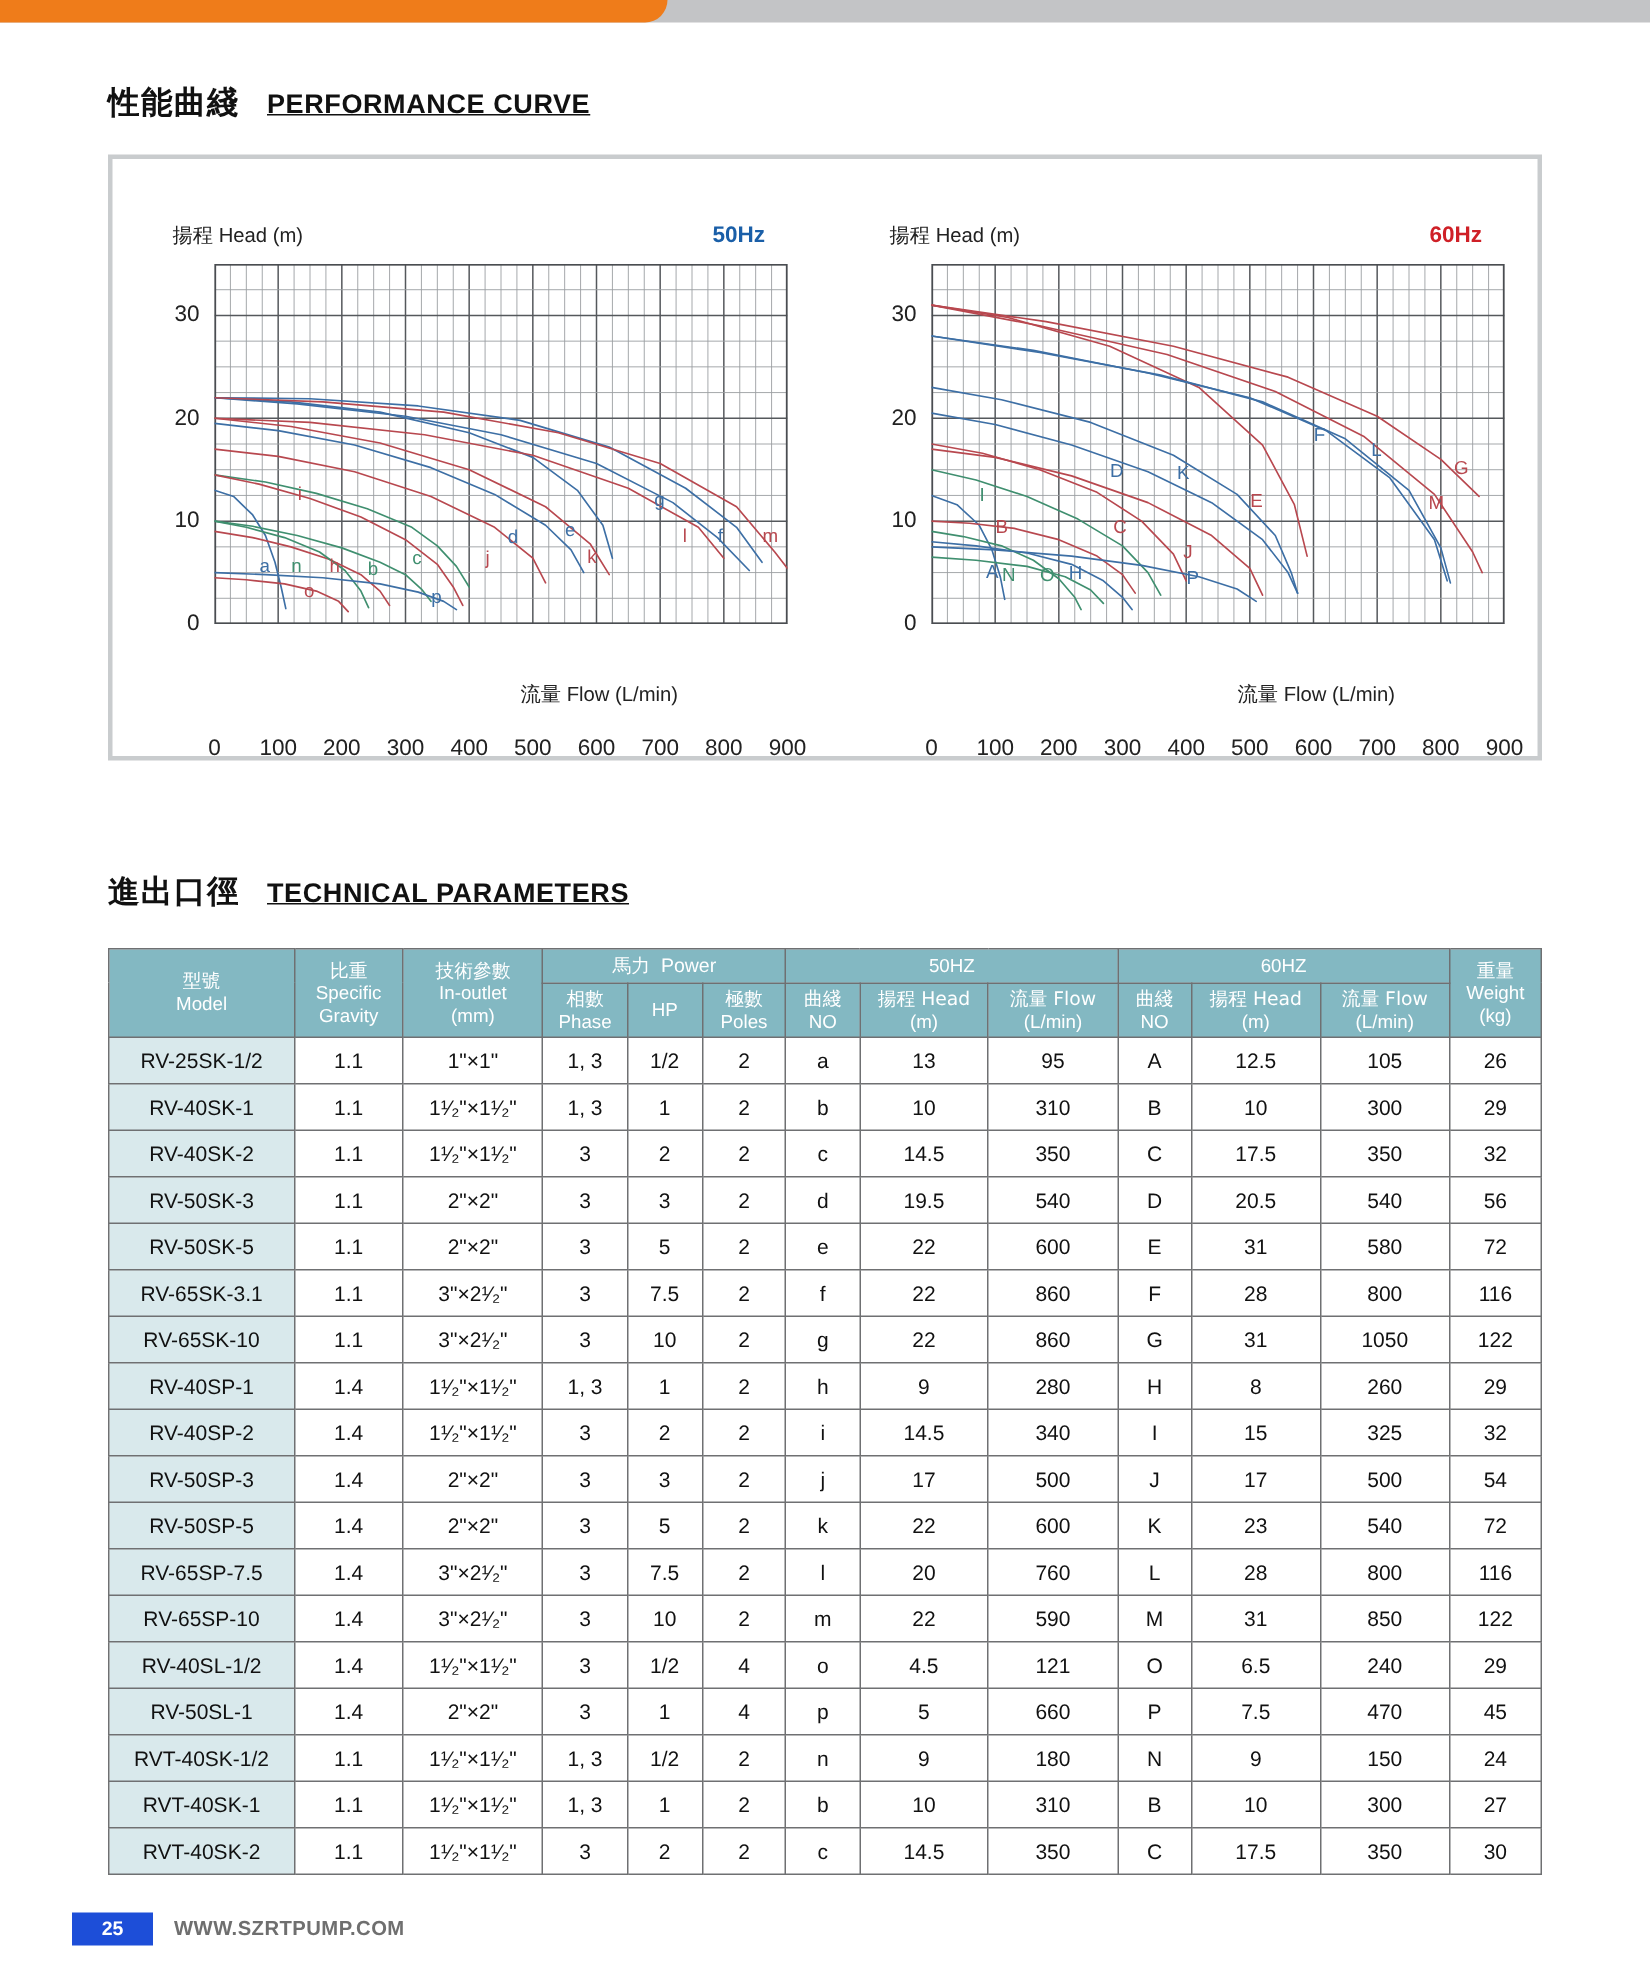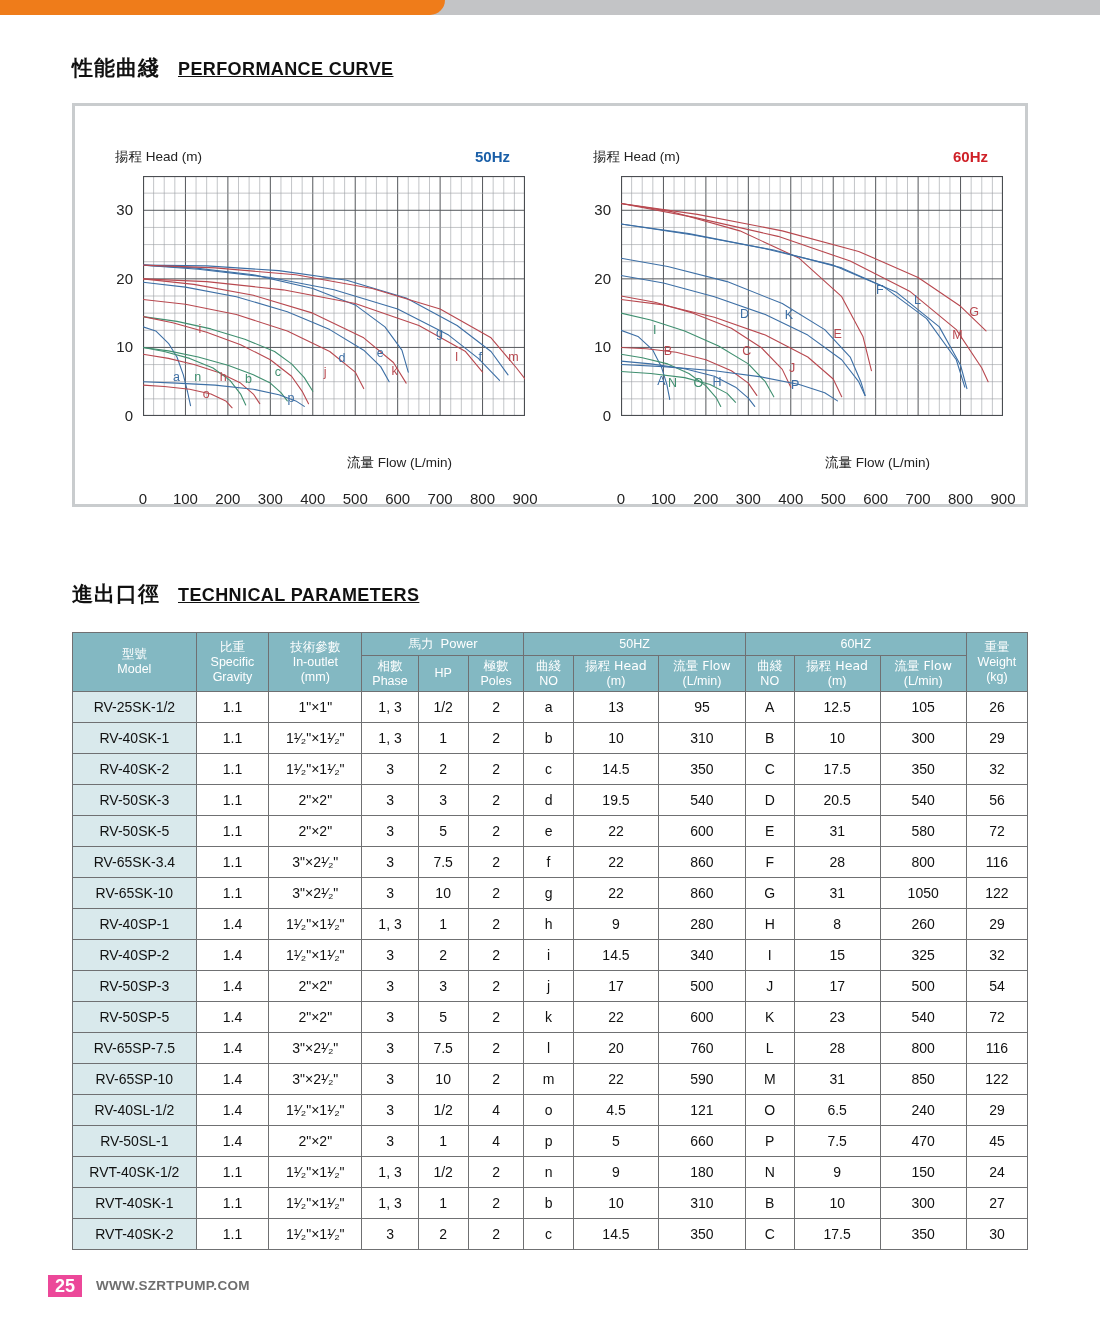--- a/index.html
+++ b/index.html
@@ -59,22 +59,22 @@
   #tech-table thead th .cn{font-family:"DejaVu Sans",sans-serif;font-size:12.5px;display:block;}
   #tech-table thead th .en{display:block;font-size:12.5px;}
   #tech-table thead th .one-line{font-size:13px;margin-top:10px;}
   #tech-table tbody td{height:30px;font-size:14px;background:#fff;}
   #tech-table tbody td.model{background:#d9e9ec;font-size:14px;}
   .insz{white-space:nowrap;}
 
   
   #footer{position:absolute;left:48px;top:1275px;height:22px;}
   #footer .pagenum{
-    display:inline-block;width:34px;height:22px;background:#ec4899;color:#fff;
-    font-size:18px;font-weight:bold;text-align:center;line-height:22px;vertical-align:top;
+    display:inline-block;width:54px;height:22px;background:#1d4ed8;color:#fff;
+    font-size:13px;font-weight:bold;text-align:center;line-height:22px;vertical-align:top;
   }
   #footer .site{
     display:inline-block;margin-left:14px;font-size:13.5px;font-weight:bold;
     color:#6f6f6f;line-height:22px;letter-spacing:0.3px;vertical-align:top;
   }
 </style>
 </head>
 <body>
 
 <div class="topbar">
@@ -448,21 +448,21 @@
         <td>2</td>
         <td>e</td>
         <td>22</td>
         <td>600</td>
         <td>E</td>
         <td>31</td>
         <td>580</td>
         <td>72</td>
       </tr>
       <tr>
-        <td class="model">RV-65SK-3.4</td>
+        <td class="model">RV-65SK-3.1</td>
         <td>1.1</td>
         <td class="insz">3"×2¹⁄₂"</td>
         <td>3</td>
         <td>7.5</td>
         <td>2</td>
         <td>f</td>
         <td>22</td>
         <td>860</td>
         <td>F</td>
         <td>28</td>

